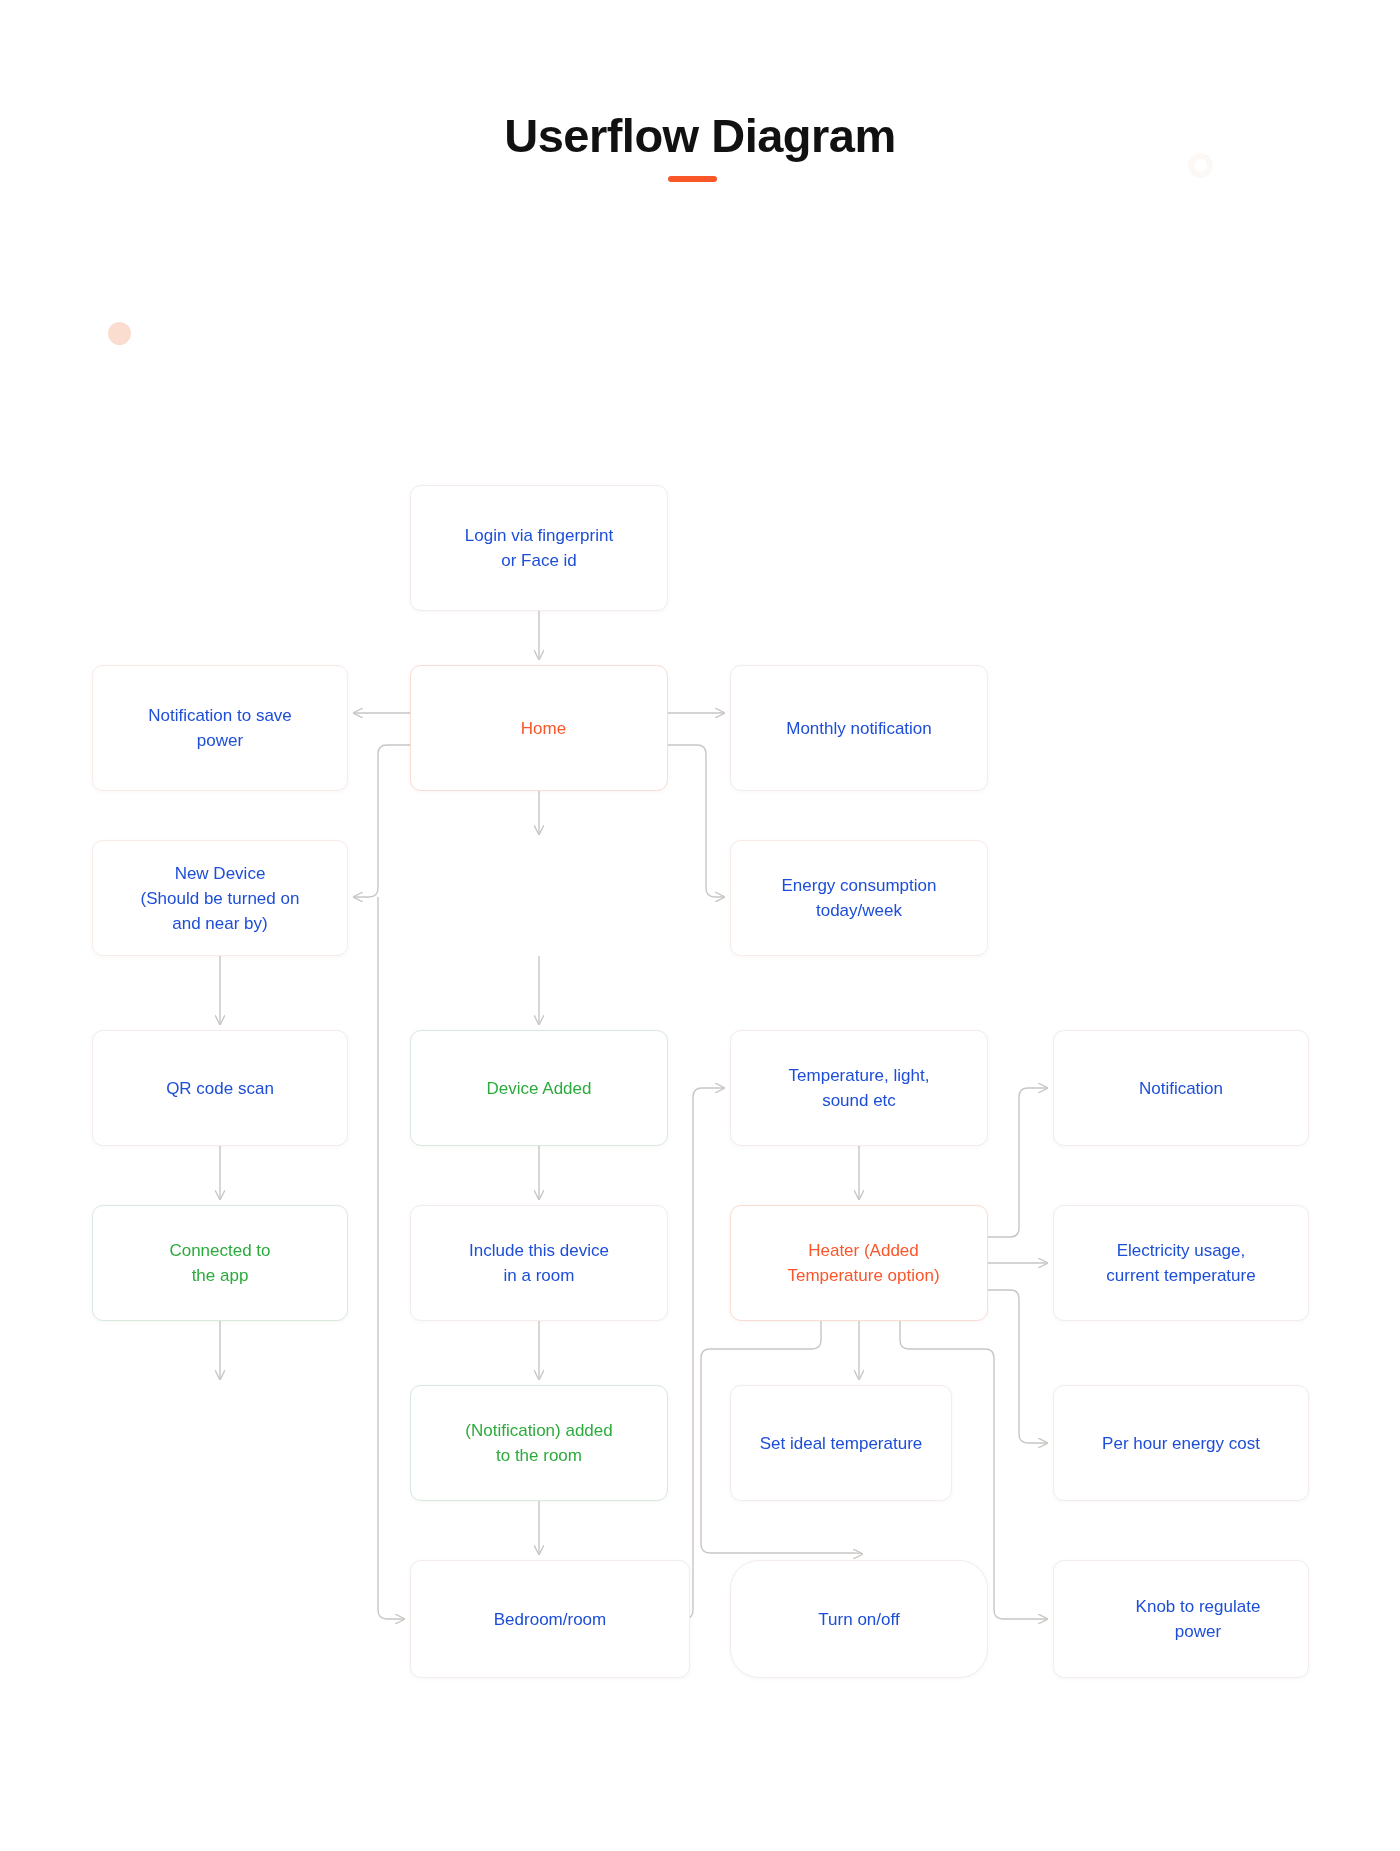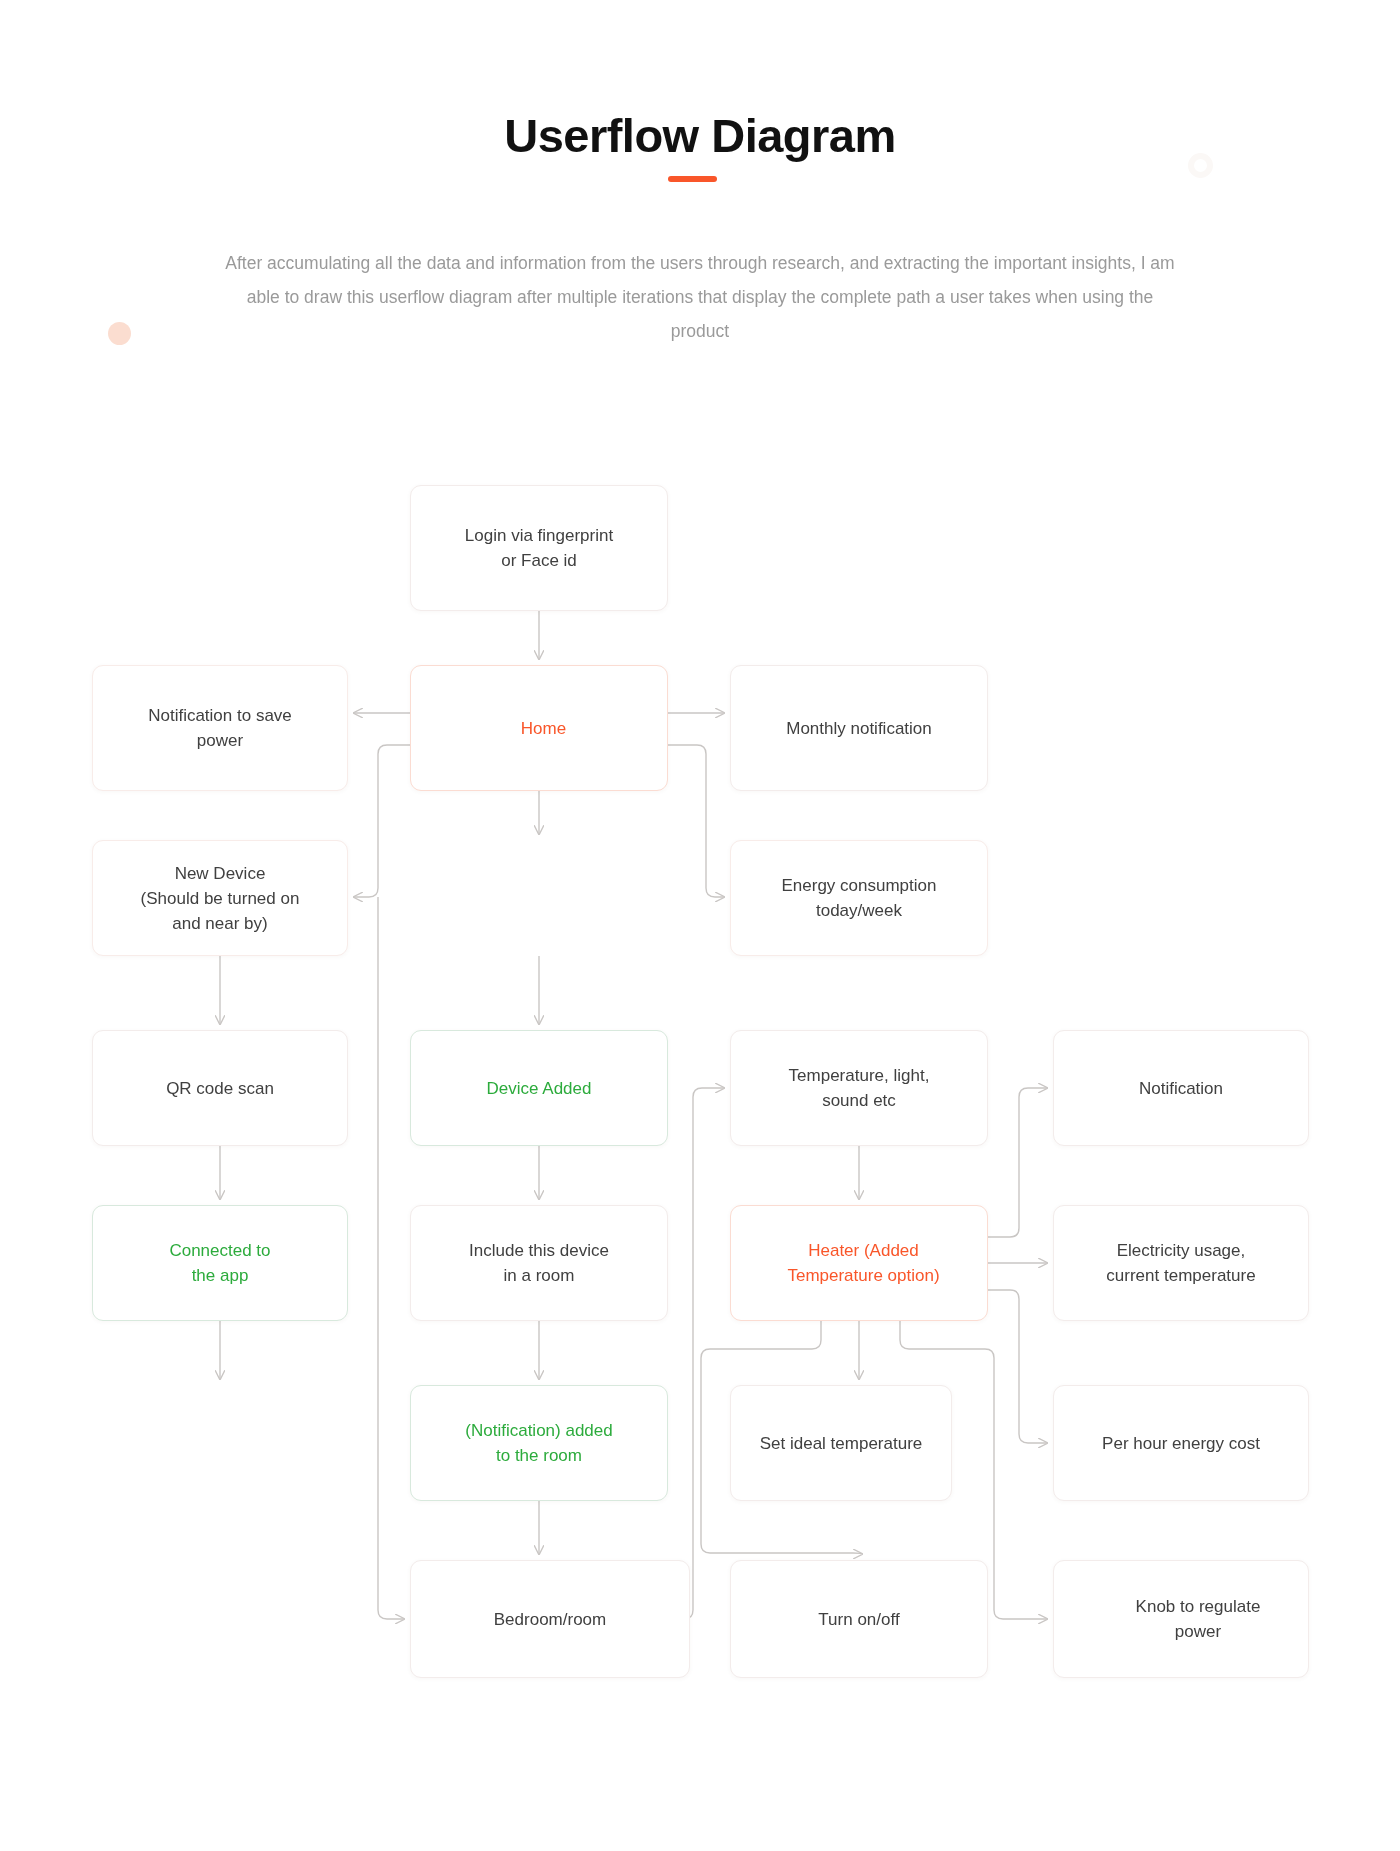--- a/index.html
+++ b/index.html
@@ -37,39 +37,38 @@
   #flow-canvas{position:absolute;left:0;top:0;width:1400px;height:1851px;}
   #connector-layer{position:absolute;left:0;top:0;width:1400px;height:1851px;pointer-events:none;}
 
   .node{
     position:absolute;box-sizing:border-box;
     background:#ffffff;border-radius:11px;
     border:1px solid #f3eceb;
     box-shadow:0 1px 4px rgba(90,60,50,.045);
     display:flex;align-items:center;justify-content:center;
     text-align:center;padding:6px 14px;
-    font-size:17px;line-height:25px;color:#404040;font-weight:400;
+    font-size:17px;line-height:25px;color:#1d4ed8;font-weight:400;
     white-space:pre-line;
   }
   .node.accent-orange{border-color:#fbdcd2;color:#f9562a;padding-left:23px;}
   .node.accent-green {border-color:#d8e9dd;color:#2cab3c;}
   .node.accent-red   {border-color:#fbdde0;color:#fb4040;}
   .node.accent-pinkish{border-color:#f8ece9;}
 </style>
 </head>
 <body>
 
 <div class="page">
 
   <div class="deco-dot" id="deco-pink"></div>
   <div class="deco-dot" id="deco-ring"></div>
 
   <h1 class="title">Userflow Diagram</h1>
   <div class="divider"></div>
-  <p class="subtitle">After accumulating all the data and information from the users through research, and extracting the important insights, I am able to draw this userflow diagram after multiple iterations that display the complete path a user takes when using the product</p>
 
   <div id="flow-canvas">
     <svg id="connector-layer" viewBox="0 0 1400 1851" width="1400" height="1851">
       <defs>
         <marker id="ah" viewBox="0 0 10 10" refX="9" refY="5" markerWidth="7" markerHeight="7" orient="auto-start-reverse">
           <path d="M 0 0 L 10 5 L 0 10" fill="none" stroke="#c9c6c4" stroke-width="1.4"></path>
         </marker>
       </defs>
       <g fill="none" stroke="#c9c6c4" stroke-width="1.4" marker-end="url(#ah)">
 
@@ -161,19 +160,19 @@
 
     <div class="node accent-green" style="left:410px;top:1385px;width:258px;height:116px;">(Notification) added
 to the room</div>
 
     <div class="node" style="left:730px;top:1385px;width:222px;height:116px;">Set ideal temperature</div>
 
     <div class="node" style="left:1053px;top:1385px;width:256px;height:116px;">Per hour energy cost</div>
 
     <div class="node" style="left:410px;top:1560px;width:280px;height:118px;">Bedroom/room</div>
 
-    <div class="node" style="left:730px;top:1560px;width:258px;height:118px;">Turn on/off</div>
+    <div class="node" style="left:730px;top:1560px;width:258px;height:118px;border-radius:29px;">Turn on/off</div>
 
     <div class="node" style="left:1053px;top:1560px;width:256px;height:118px;padding-left:48px;">Knob to regulate
 power</div>
 
   </div>
 </div>
 
 </body></html>

